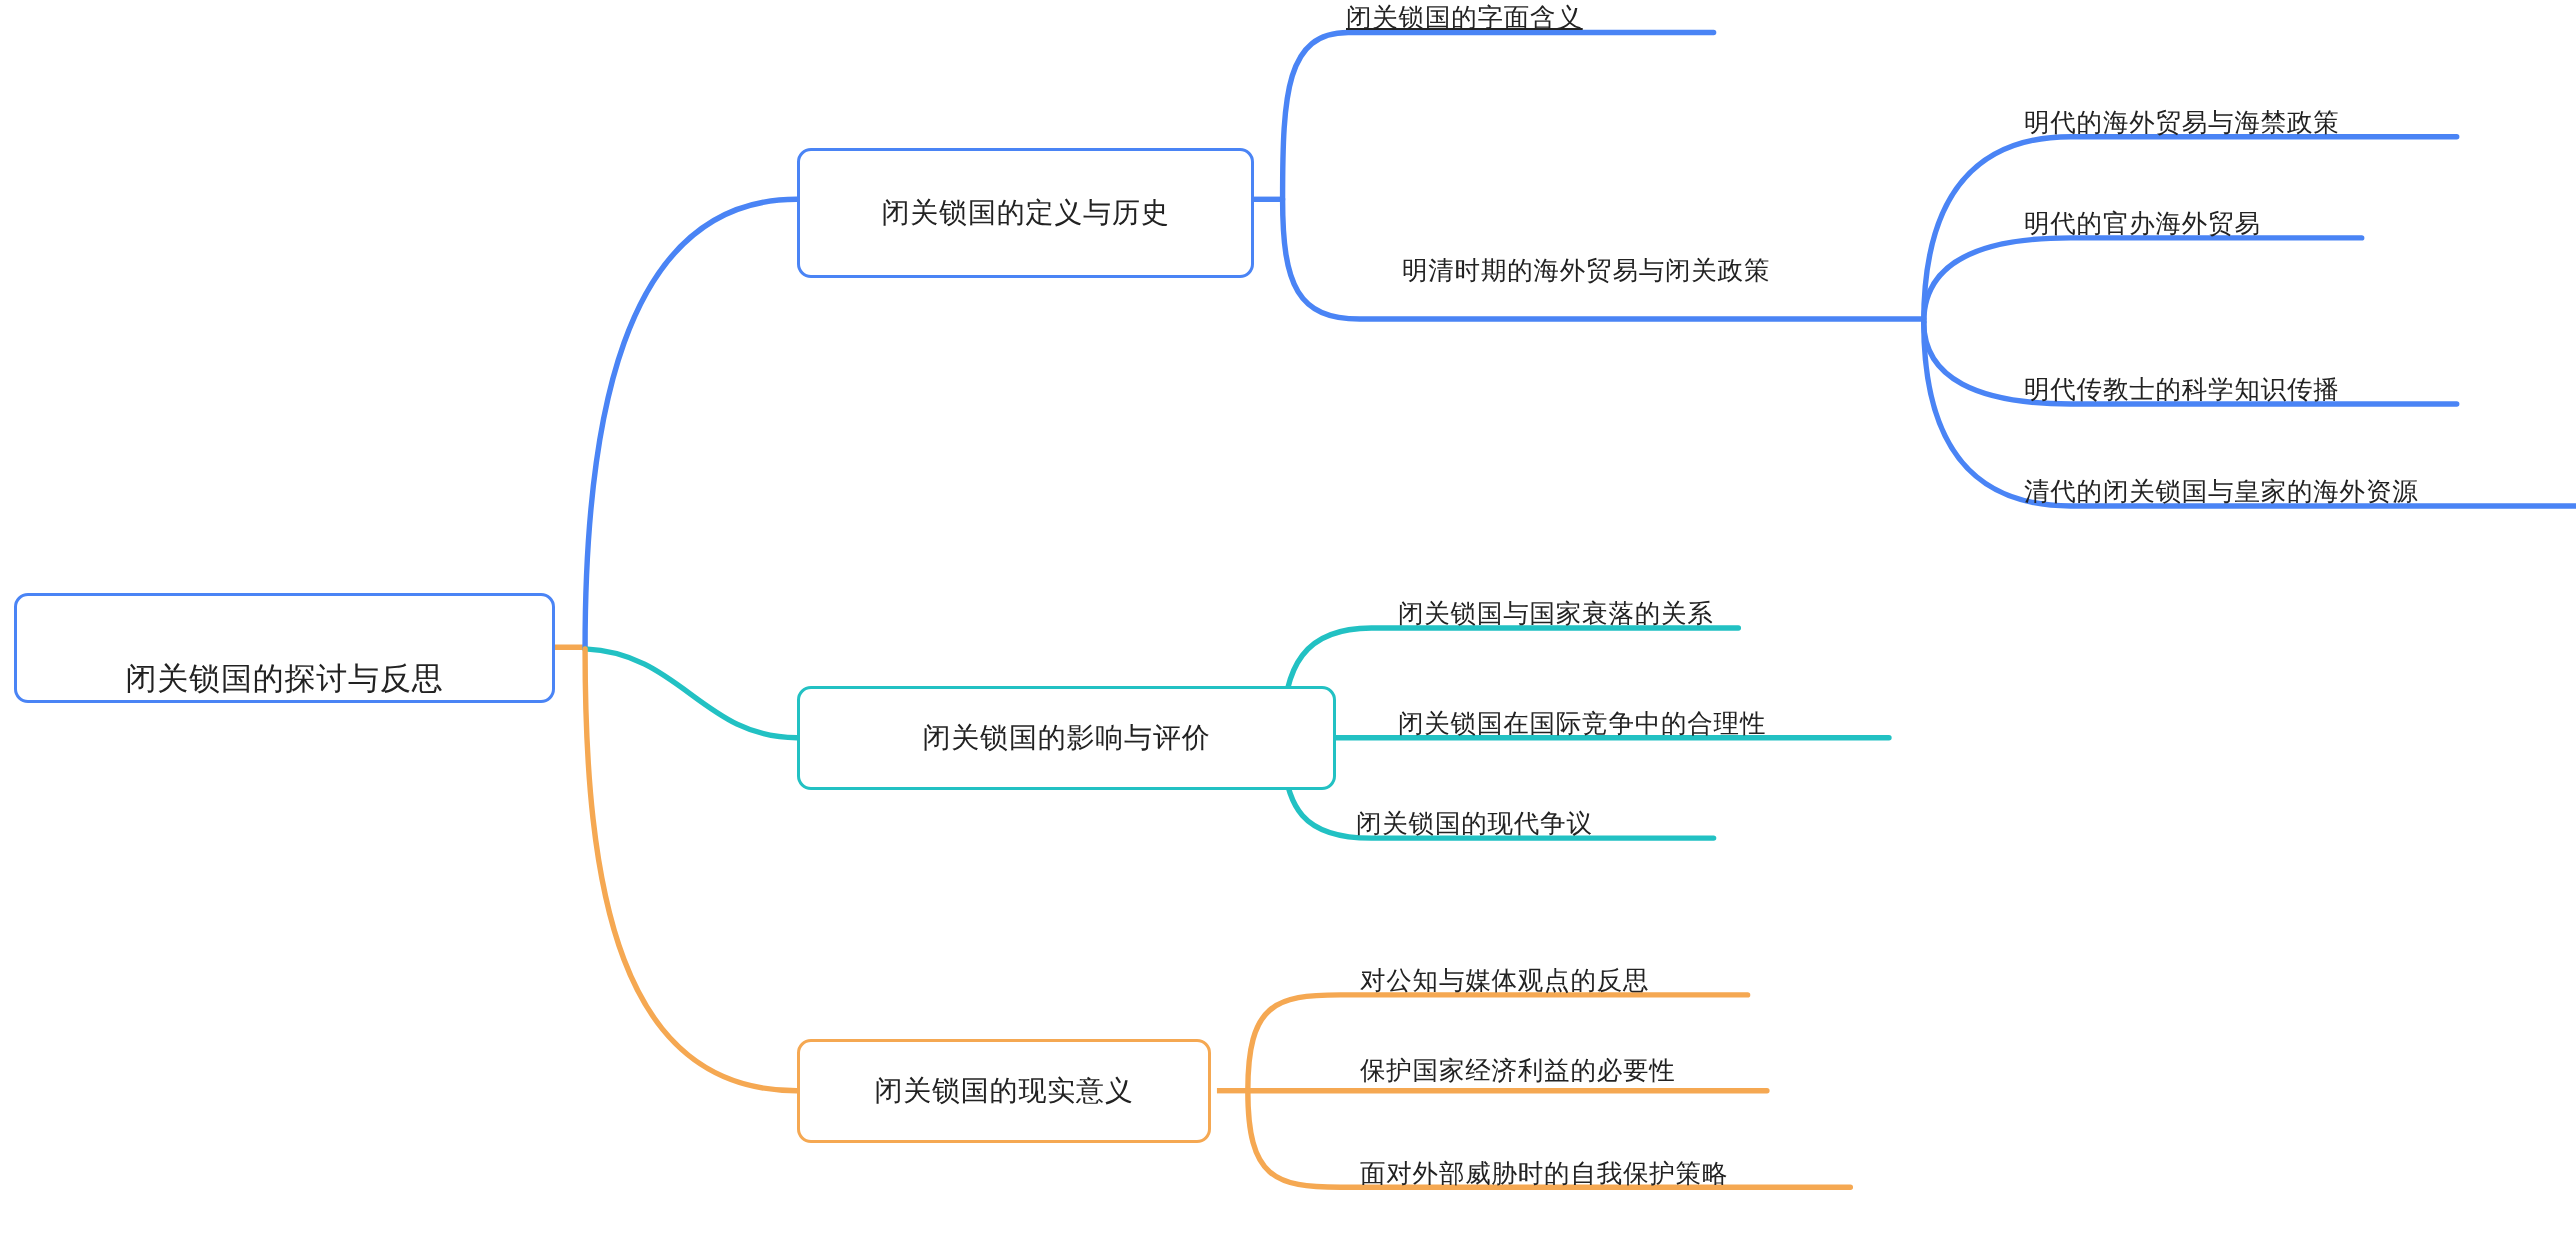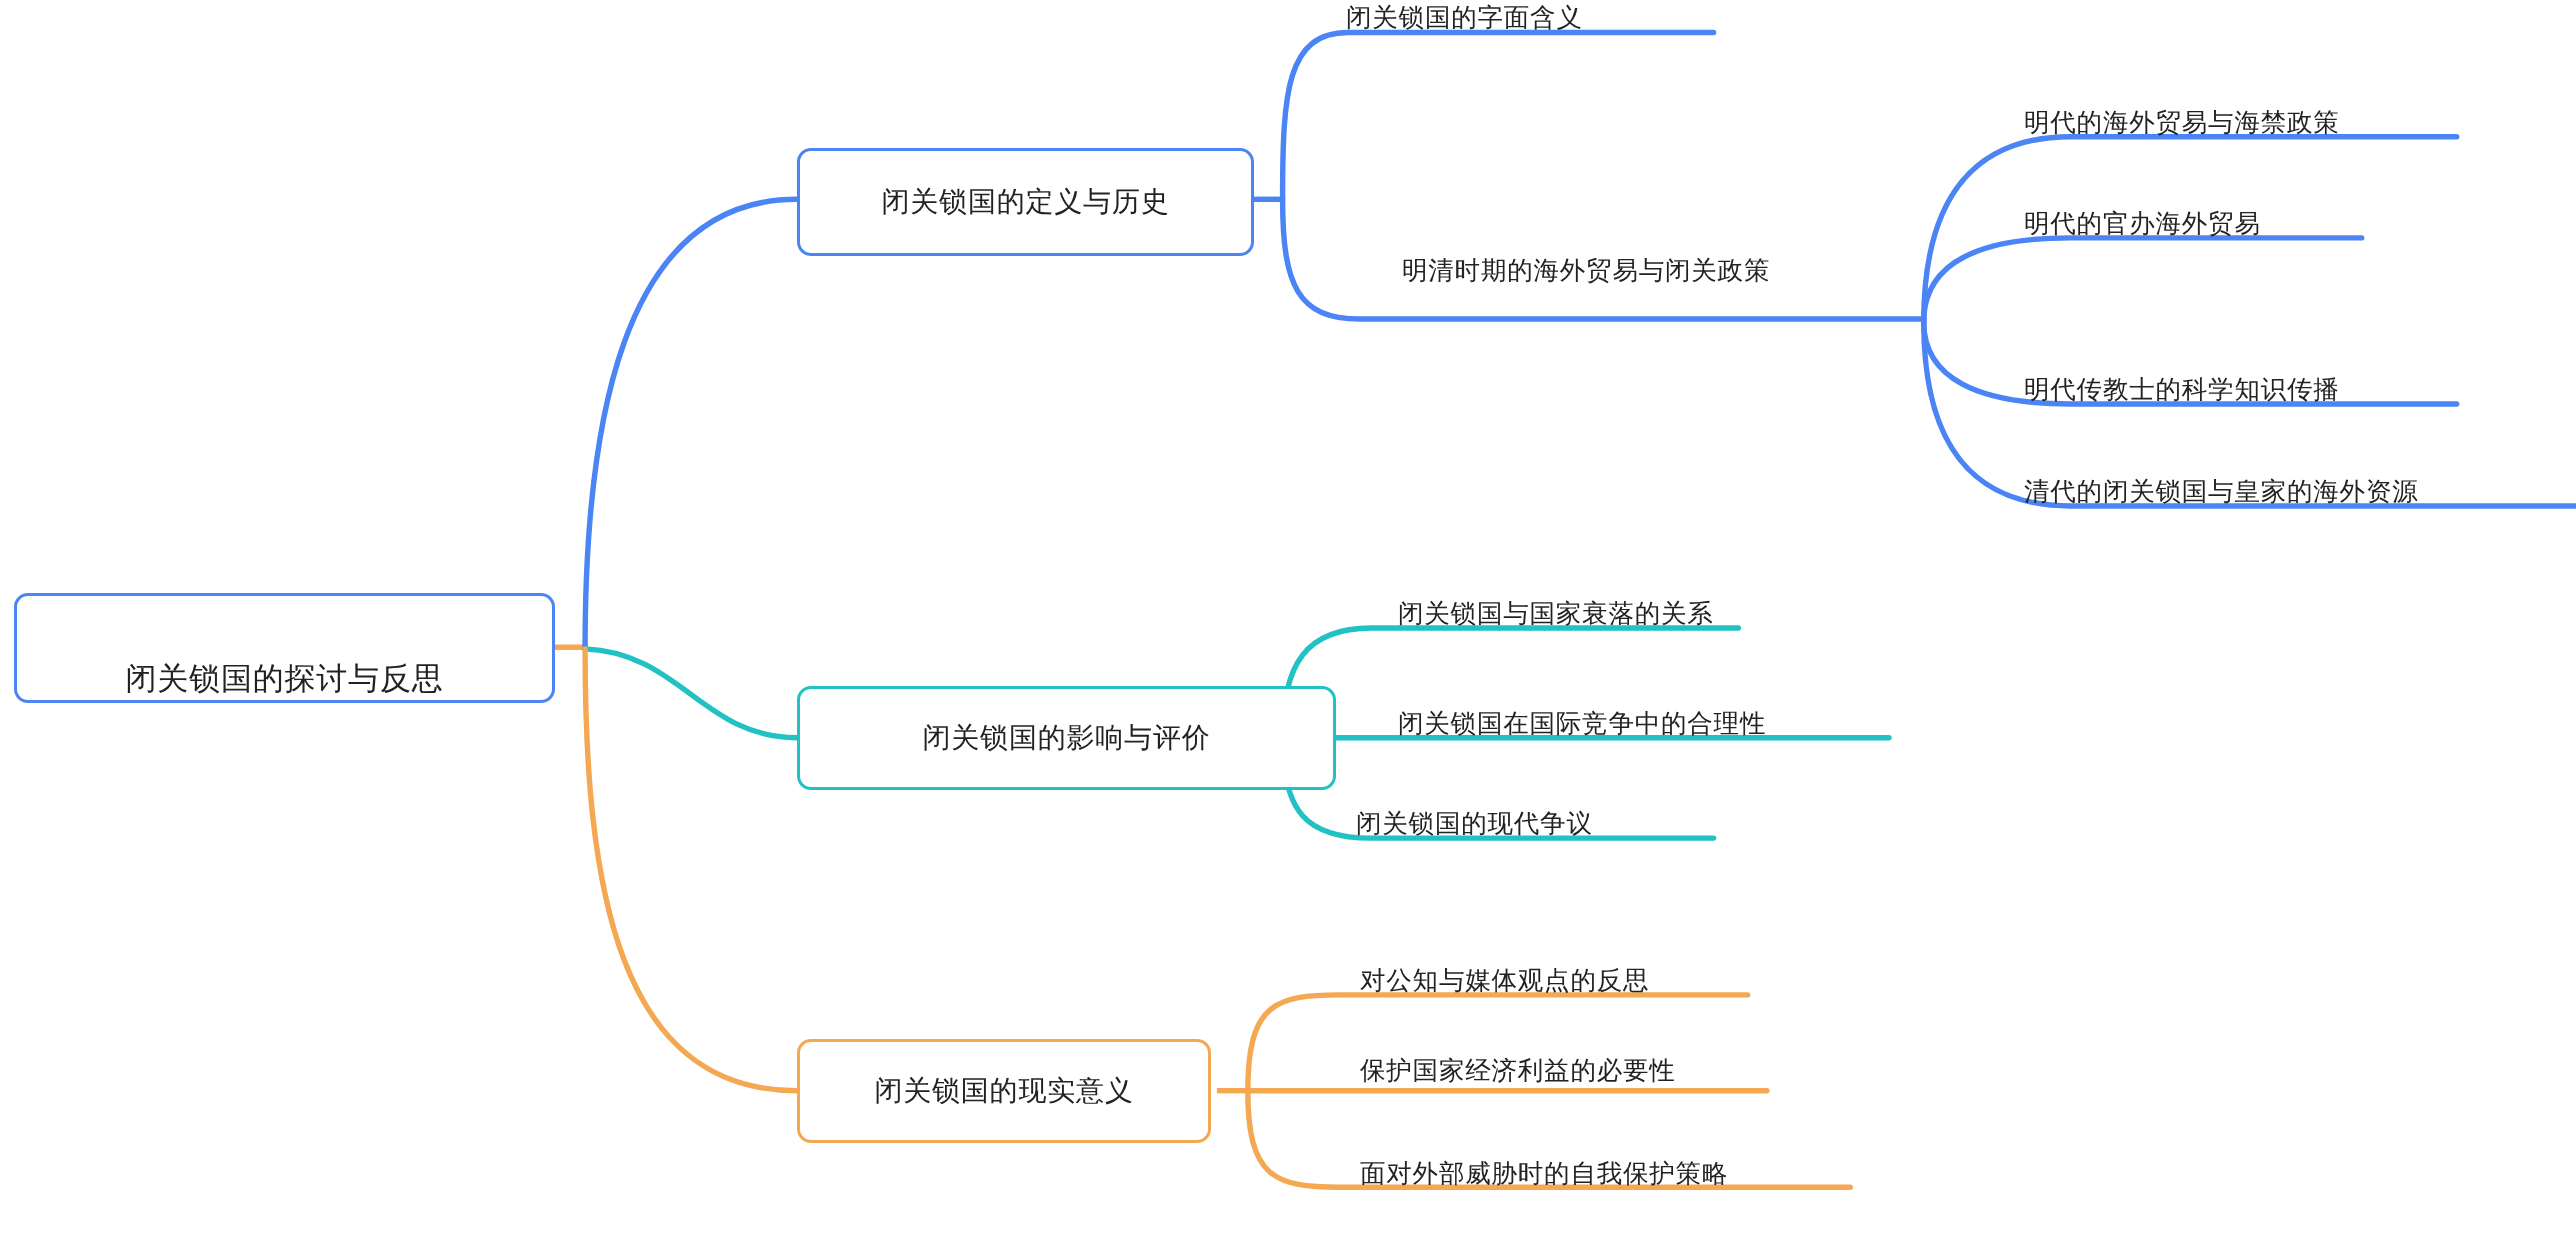--- a/index.html
+++ b/index.html
@@ -97,33 +97,33 @@
 
     <path d="M 1615 1412 L 2287 1412" fill="none" stroke="#f5a852" stroke-width="7" stroke-linecap="round"></path>
 
     <path d="M 1615 1412 C 1615 1525 1650 1537 1735 1537 L 2395 1537" fill="none" stroke="#f5a852" stroke-width="7" stroke-linecap="round"></path>
   </svg>
 
   <div class="node-box node-root" style="left:14px; top:593px; width:541px; height:110px;align-items:flex-end;">
     <span>闭关锁国的探讨与反思</span>
   </div>
 
-  <div class="node-box node-l1" style="left:797px; top:148px; width:457px; height:108px; border-color:#4a84f5;">
+  <div class="node-box node-l1" style="left:797px; top:148px; width:457px; height:130px; border-color:#4a84f5;">
     <span>闭关锁国的定义与历史</span>
   </div>
 
   <div class="node-box node-l1" style="left:797px; top:686px; width:539px; height:104px; border-color:#22c1c3;">
     <span>闭关锁国的影响与评价</span>
   </div>
 
   <div class="node-box node-l1" style="left:797px; top:1039px; width:414px; height:104px; border-color:#f5a852;">
     <span>闭关锁国的现实意义</span>
   </div>
 
-  <div class="leaf" style="left:1346px; top:5.4px;">
+  <div class="leaf" style="left:1346px; top:5.4px;text-decoration:underline;">
     <span>闭关锁国的字面含义</span>
   </div>
 
   <div class="leaf" style="left:1402px; top:258px;">
     <span>明清时期的海外贸易与闭关政策</span>
   </div>
 
   <div class="leaf" style="left:2024px; top:110px;">
     <span>明代的海外贸易与海禁政策</span>
   </div>

